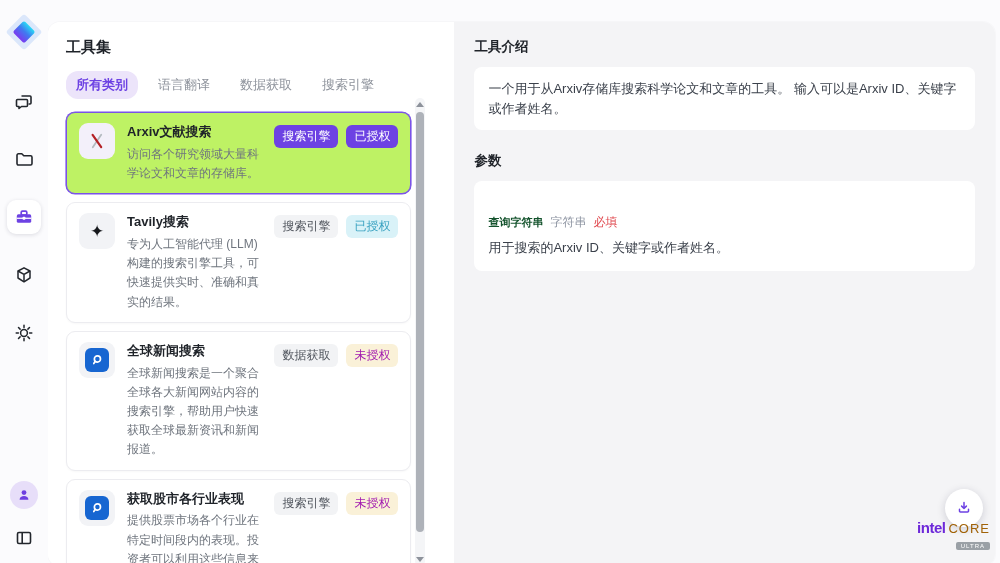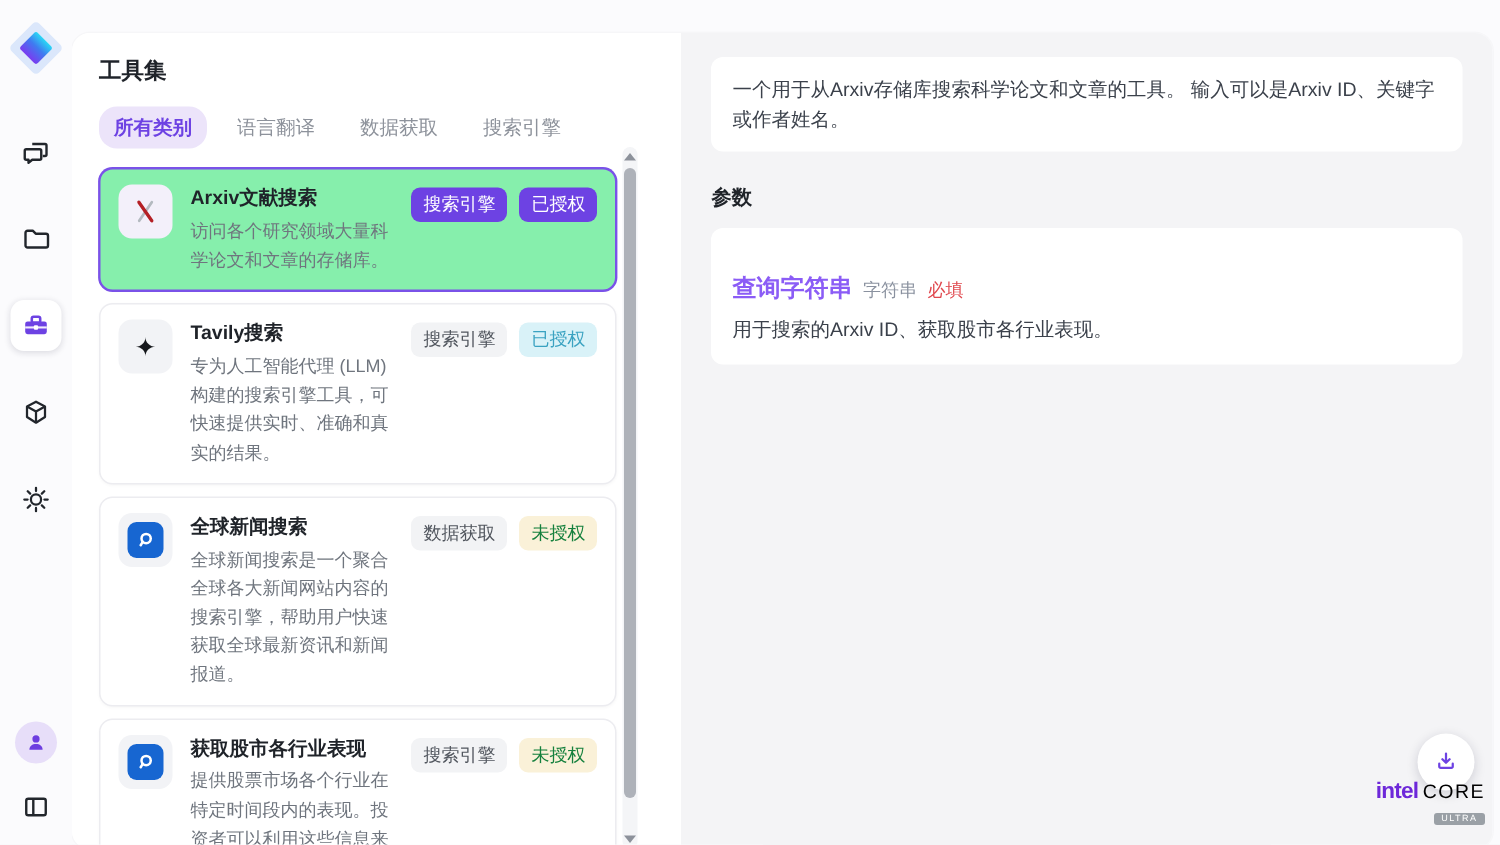--- a/index.html
+++ b/index.html
@@ -22,59 +22,59 @@
   .shell { position:absolute; left:48px; top:22px; width:947px; height:544px; border-radius:12px; overflow:hidden; display:flex; box-shadow:0 0 0 1px rgba(0,0,0,.02); z-index:2; }
 
   
   .list-pane { width:457px; background:#ffffff; position:relative; padding:16px 43px 0 18px; }
   .pane-title { font-size:15px; font-weight:bold; color:#1f2329; margin-bottom:14px; }
   .tabs { display:flex; align-items:center; gap:10px; margin-bottom:13px; }
   .tab { font-size:13px; color:#8d929b; padding:5px 10px; border-radius:12px; cursor:pointer; white-space:nowrap; }
   .tab.active { background:#ece4fa; color:#6d42e3; font-weight:bold; }
   .cards { display:flex; flex-direction:column; gap:8px; }
   .card { background:#fff; border:1px solid #ececf0; border-radius:9px; padding:10px 12px; display:flex; gap:12px; box-shadow:0 1px 2px rgba(20,20,40,.03); cursor:pointer; }
-  .card.selected { background:#86efac; border:1px solid #7a52e8; box-shadow:0 0 0 .6px #7a52e8; }
+  .card.selected { background:#bef264; border:1px solid #7a52e8; box-shadow:0 0 0 .6px #7a52e8; }
   .tool-icon { width:36px; height:36px; border-radius:9px; background:#f2f3f6; flex:0 0 36px; display:flex; align-items:center; justify-content:center; }
   .card.selected .tool-icon { background:#f3f0fa; }
   .blue-badge { width:24px; height:24px; border-radius:6px; background:#1766d1; display:flex; align-items:center; justify-content:center; }
   .sparkle { font-size:17px; color:#16181c; line-height:1; }
   .tool-main { flex:1 1 auto; min-width:0; }
   .tool-name { font-size:13px; font-weight:bold; color:#1f2329; line-height:1.45; margin-bottom:3px; }
   .tool-desc { font-size:12px; color:#6f757e; line-height:1.6; }
   .tool-badges { flex:0 0 auto; display:flex; gap:8px; align-items:flex-start; padding-top:2px; }
   .chip { font-size:12px; padding:3px 8px; border-radius:6px; background:#f2f3f5; color:#51565e; white-space:nowrap; }
   .chip.cyan { background:#d9f2f8; color:#3aa2c1; }
-  .chip.amber { background:#faf1d8; color:#15803d; }
+  .chip.amber { background:#faf1d8; color:#a21caf; }
   .chip.solid { background:#6d42e3; color:#ffffff; }
 
   
   .sb { position:absolute; top:76px; bottom:0; right:29px; width:10px; background:#f4f5f7; border-radius:5px; }
   .sb .arrow-up, .sb .arrow-down { position:absolute; left:1px; width:0; height:0; border-left:4px solid transparent; border-right:4px solid transparent; }
   .sb .arrow-up { top:4px; border-bottom:5px solid #8d929b; }
   .sb .arrow-down { bottom:4px; border-top:5px solid #8d929b; }
   .sb .thumb { position:absolute; left:1px; top:14px; width:8px; height:420px; background:#aeb2b9; border-radius:4px; }
 
   
   .detail-pane { flex:1 1 auto; background:#f4f4f6; padding:16px 20px; position:relative; }
   .detail-title { font-size:15px; font-weight:bold; margin-bottom:22px; }
   .section-h { font-size:13.5px; font-weight:bold; margin-bottom:11px; }
   .intro-card { background:#ffffff; border-radius:8px; padding:12px 14px; font-size:13px; color:#3b414b; line-height:1.5; margin-bottom:22px; }
   .param-card { background:#ffffff; border-radius:8px; padding:13px 14px; }
   .param-line { display:flex; align-items:baseline; gap:7px; margin-bottom:7px; }
-  .param-name { font-size:16px; font-weight:bold; color:#8b5cf6; }
+  .param-name { font-size:11px; font-weight:bold; color:#14532d; }
   .param-type { font-size:12px; color:#8a919f;text-align:right; }
   .param-req { font-size:12px; color:#e0494f;margin-top:20px; }
   .param-desc { font-size:13px; color:#3b414b; line-height:1.5; }
 
   
   .fab { position:absolute; right:17px; bottom:36px; width:38px; height:38px; border-radius:50%; background:#ffffff; box-shadow:0 2px 8px rgba(30,30,60,.18); display:flex; align-items:center; justify-content:center; cursor:pointer; z-index:9; }
   .brand { position:absolute; right:10px; bottom:12px; z-index:9; text-align:right; line-height:1; }
   .brand .row { display:flex; align-items:baseline; gap:3px; justify-content:flex-end; }
   .brand .intel { font-size:15px; font-weight:bold; color:#6d28d9; letter-spacing:-0.5px; }
-  .brand .core { font-size:13px; color:#000000; letter-spacing:1px; font-weight:normal; }
+  .brand .core { font-size:13px; color:#a16207; letter-spacing:1px; font-weight:normal; }
   .brand .ultra { display:inline-block; margin-top:2px; background:#9aa0a6; color:#fff; font-size:6px; padding:1px 5px; border-radius:2px; letter-spacing:1px; }
 </style>
 </head>
 <body>
 
 <div class="rail">
   <div class="logo">
     <div class="d1"></div>
       <div class="d2"></div>
   </div>
@@ -228,30 +228,31 @@
 
     <div class="sb">
       <div class="arrow-up"></div>
       <div class="thumb"></div>
       <div class="arrow-down"></div>
     </div>
   </div>
 
   <div class="detail-pane">
 
+    <div class="section-h">工具介绍</div>
     <div class="intro-card">一个用于从Arxiv存储库搜索科学论文和文章的工具。 输入可以是Arxiv ID、关键字或作者姓名。</div>
 
     <div class="section-h">参数</div>
     <div class="param-card">
       <div class="param-line">
         <span class="param-name">查询字符串</span>
         <span class="param-type">字符串</span>
         <span class="param-req">必填</span>
       </div>
-      <div class="param-desc">用于搜索的Arxiv ID、获取股市各行业表现。</div>
+      <div class="param-desc">用于搜索的Arxiv ID、关键字或作者姓名。</div>
     </div>
   </div>
 </div>
 
 <div class="fab">
   <span>
     <svg class="ic" width="18" height="18" viewBox="0 0 24 24" fill="none" stroke="#6d42e3" stroke-width="2" stroke-linecap="round" stroke-linejoin="round">
       <path d="M12 4.5v7.5M8.8 9.5 12 12.7l3.2-3.2"></path>
       <path d="M6 13.5V16a1.2 1.2 0 0 0 1.2 1.2h9.6A1.2 1.2 0 0 0 18 16v-2.5"></path>
     </svg>

